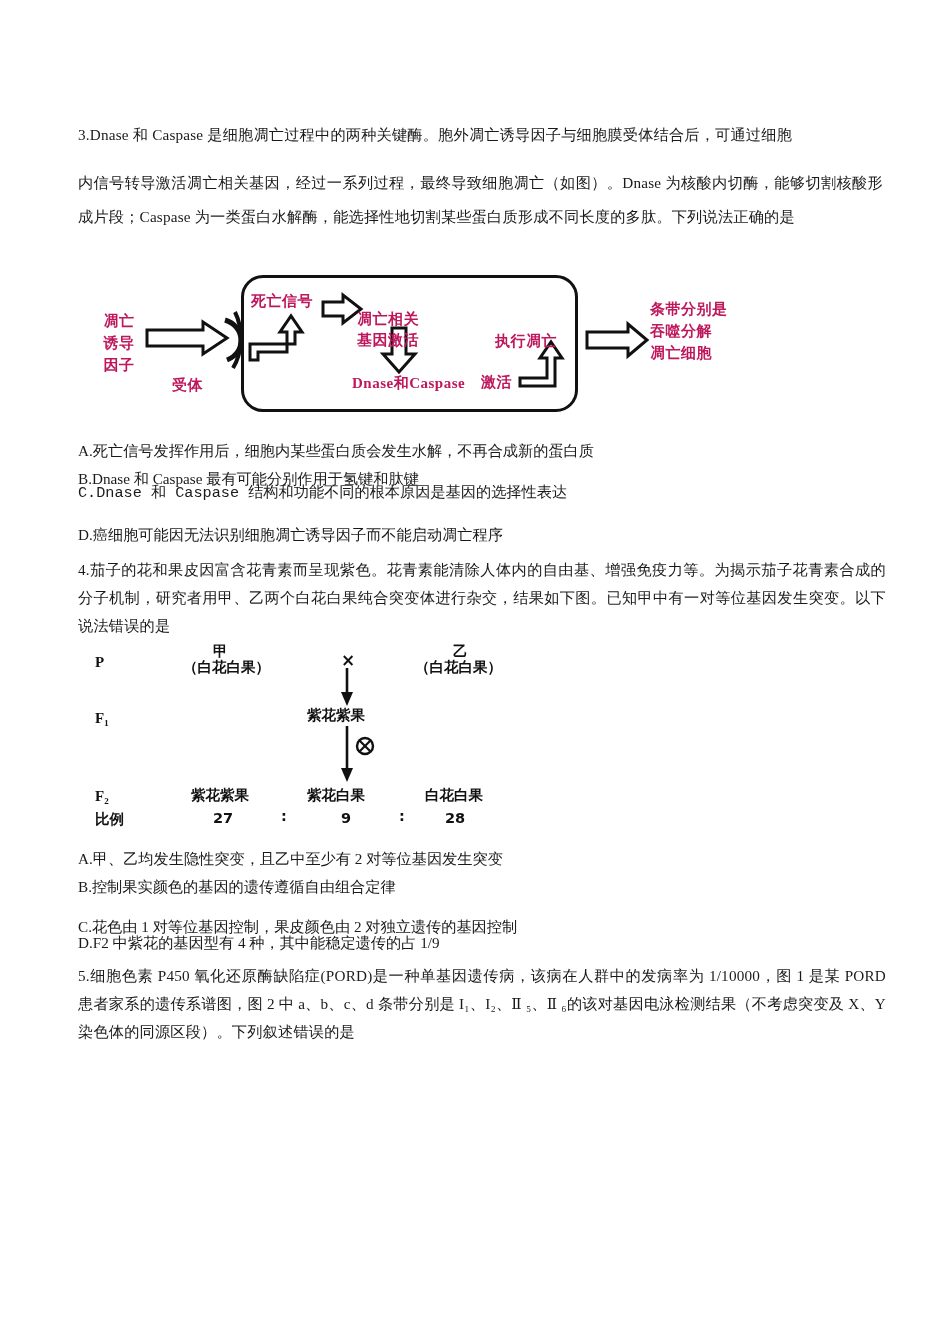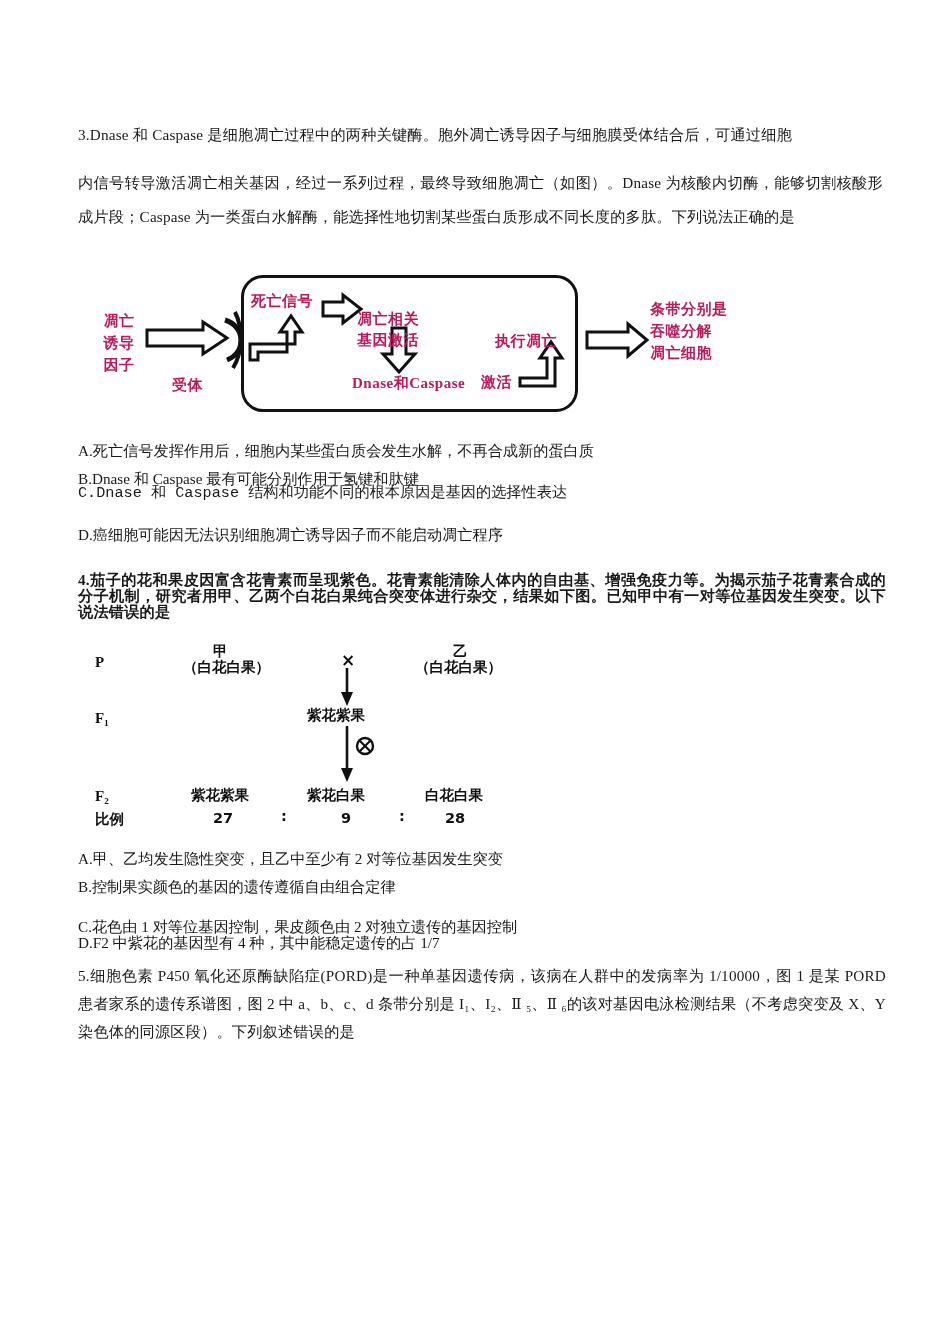--- a/index.html
+++ b/index.html
@@ -180,21 +180,21 @@
       <span>吞噬分解</span><br>
       <span>凋亡细胞</span>
     </div>
   </div>
 
   <div class="opt" style="top:466px;">B.Dnase 和 Caspase 最有可能分别作用于氢键和肽键</div>
   <div class="opt" style="top:438px;">A.死亡信号发挥作用后，细胞内某些蛋白质会发生水解，不再合成新的蛋白质</div>
   <div class="opt" style="top:480px;font-family:Liberation Mono, monospace;">C.Dnase 和 Caspase 结构和功能不同的根本原因是基因的选择性表达</div>
   <div class="opt" style="top:522px;">D.癌细胞可能因无法识别细胞凋亡诱导因子而不能启动凋亡程序</div>
 
-  <div class="qtext tight" style="top:572px; width:808px; line-height:16px;font-weight:bold;">4.茄子的花和果皮因富含花青素而呈现紫色。花青素能清除人体内的自由基、增强免疫力等。为揭示茄子花青素合成的分子机制，研究者用甲、乙两个白花白果纯合突变体进行杂交，结果如下图。已知甲中有一对等位基因发生突变。以下说法错误的是</div>
+  <div class="qtext tight" style="top:556px; width:808px; line-height:28px;">4.茄子的花和果皮因富含花青素而呈现紫色。花青素能清除人体内的自由基、增强免疫力等。为揭示茄子花青素合成的分子机制，研究者用甲、乙两个白花白果纯合突变体进行杂交，结果如下图。已知甲中有一对等位基因发生突变。以下说法错误的是</div>
 
   <div id="fig-cross">
 
     <svg class="svgcross" viewBox="0 0 500 180">
 
       <line x1="252" y1="20" x2="252" y2="52" stroke="#111" stroke-width="2.6"></line>
       <polygon points="252,58 246,44 258,44" fill="#111"></polygon>
 
       <line x1="252" y1="78" x2="252" y2="128" stroke="#111" stroke-width="2.6"></line>
       <polygon points="252,134 246,120 258,120" fill="#111"></polygon>
@@ -226,17 +226,17 @@
     <div class="cx" id="cx-r1">27</div>
     <div class="cx" id="cx-c1">:</div>
     <div class="cx" id="cx-r2">9</div>
     <div class="cx" id="cx-c2">:</div>
     <div class="cx" id="cx-r3">28</div>
   </div>
 
   <div class="opt" style="top:846px;">A.甲、乙均发生隐性突变，且乙中至少有 2 对等位基因发生突变</div>
   <div class="opt" style="top:874px;">B.控制果实颜色的基因的遗传遵循自由组合定律</div>
   <div class="opt" style="top:902px;margin-top:12px;">C.花色由 1 对等位基因控制，果皮颜色由 2 对独立遗传的基因控制</div>
-  <div class="opt" style="top:930px;">D.F2 中紫花的基因型有 4 种，其中能稳定遗传的占 1/7</div>
+  <div class="opt" style="top:930px;">D.F2 中紫花的基因型有 4 种，其中能稳定遗传的占 1/9</div>
 
   <div class="qtext tight" style="top:962px; width:808px; line-height:28px;">5.细胞色素 P450 氧化还原酶缺陷症(PORD)是一种单基因遗传病，该病在人群中的发病率为 1/10000，图 1 是某 PORD 患者家系的遗传系谱图，图 2 中 a、b、c、d 条带分别是 I₁、I₂、Ⅱ ₅、Ⅱ ₆的该对基因电泳检测结果（不考虑突变及 X、Y 染色体的同源区段）。下列叙述错误的是</div>
 
 </div>
 
 </body></html>

